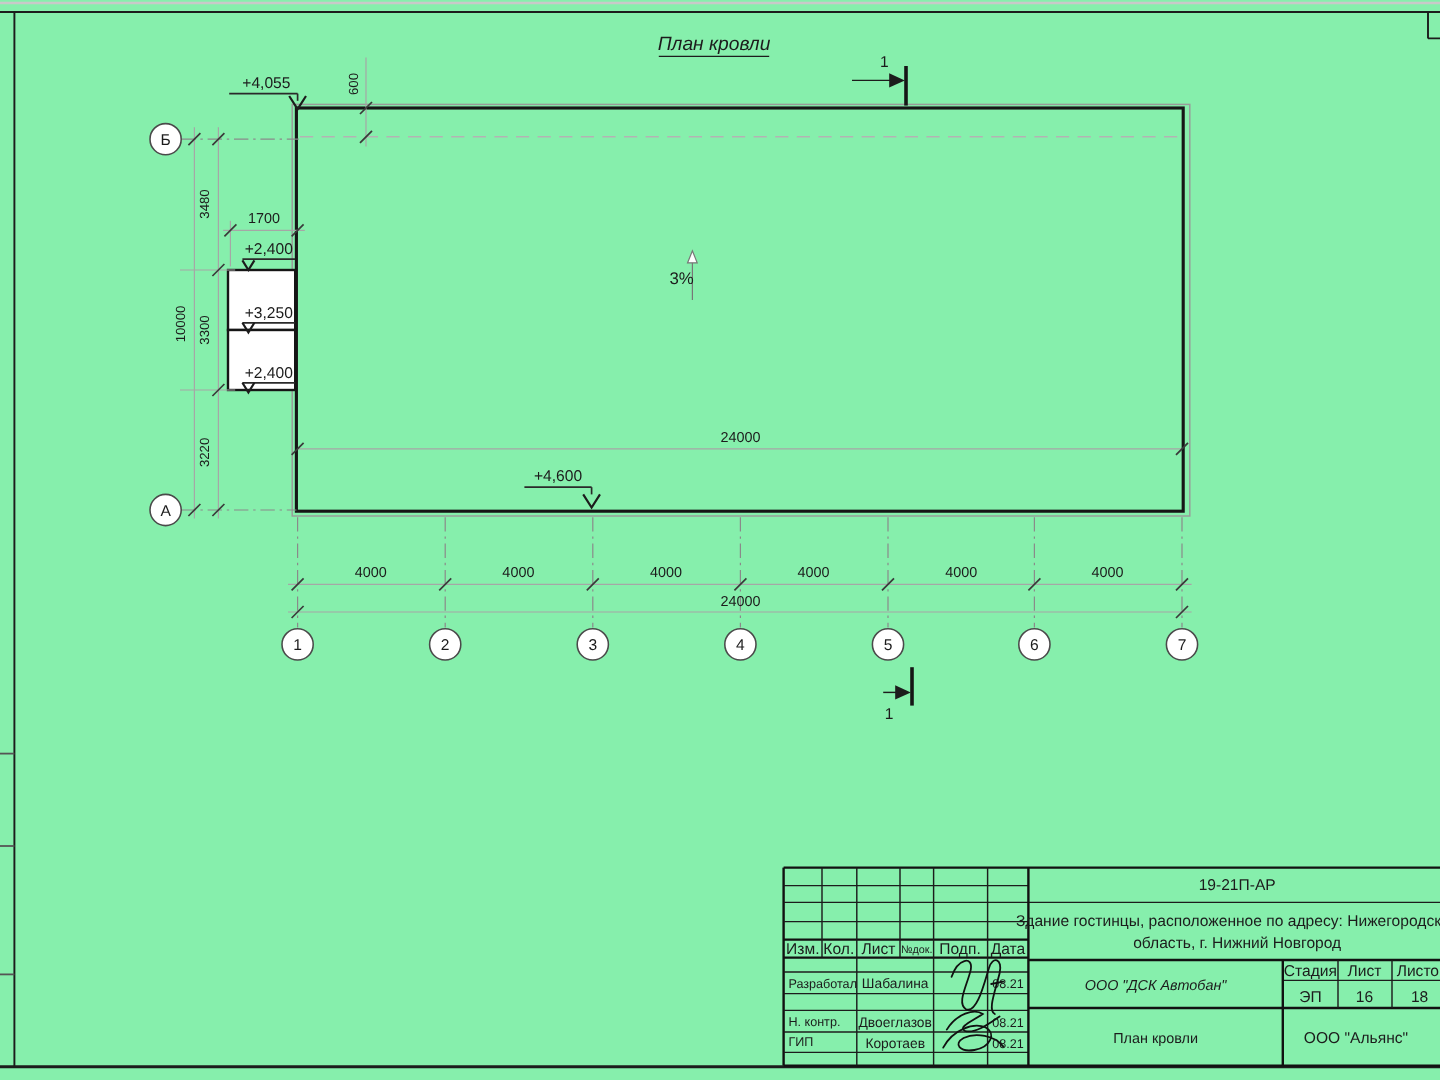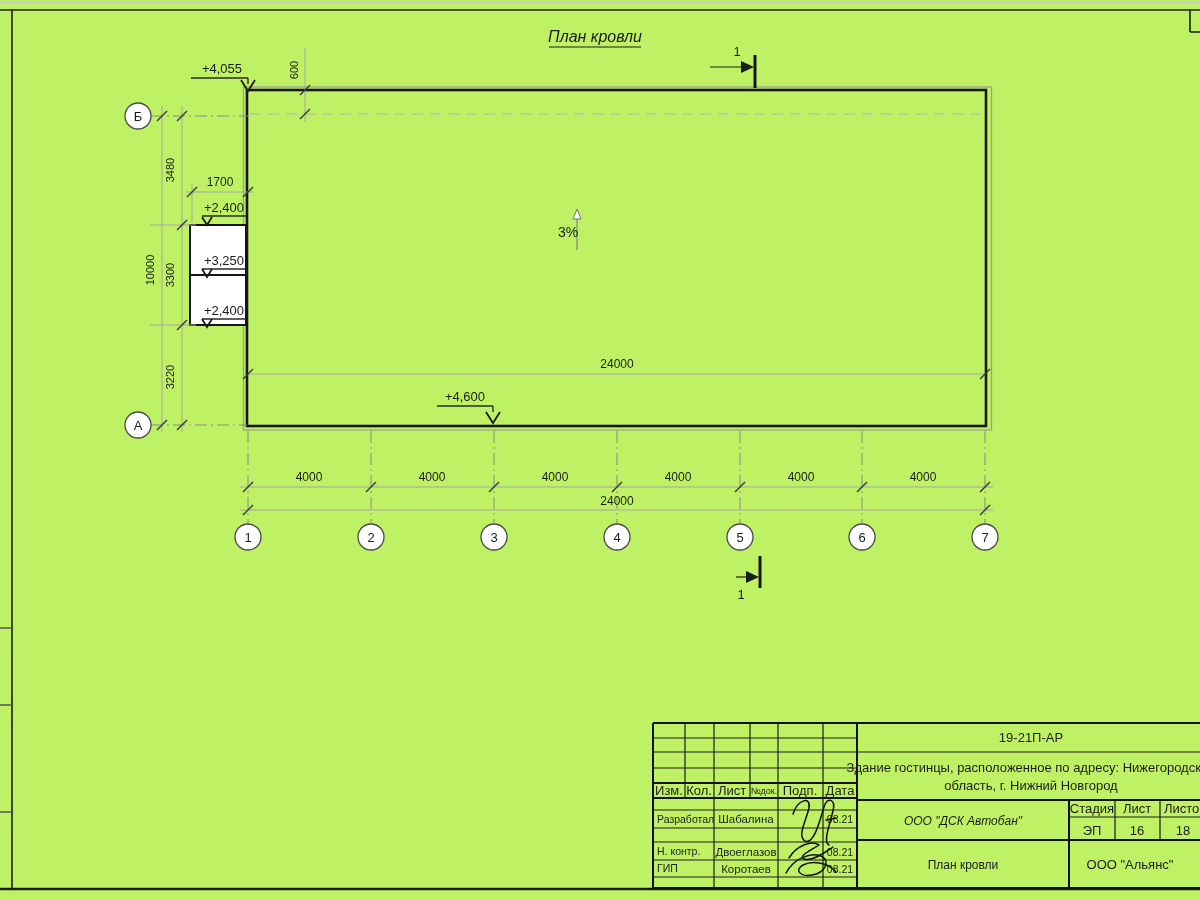--- a/index.html
+++ b/index.html
@@ -1,16 +1,16 @@
 <!DOCTYPE html>
 <html><head>
 <meta charset="utf-8">
 <style>
   html,body{margin:0;padding:0;background:#ffffff;}
-  .viewport{position:relative;width:1200px;height:900px;overflow:hidden;background:#bef264;
+  .viewport{position:relative;width:1200px;height:900px;overflow:hidden;background:#86efac;
             font-family:"Liberation Sans", sans-serif;}
   svg{position:absolute;left:0;top:0;}
   svg text{fill:#1c1c1c;font-family:"Liberation Sans", sans-serif;}
   .t-title{font-size:16px;font-style:italic;}
   .t-dim{font-size:12px;}
   .t-dimv{font-size:11px;}
   .t-elev{font-size:13px;}
   .t-axis{font-size:13px;}
   .t-sec{font-size:13px;}
   .t-slope{font-size:14px;}

